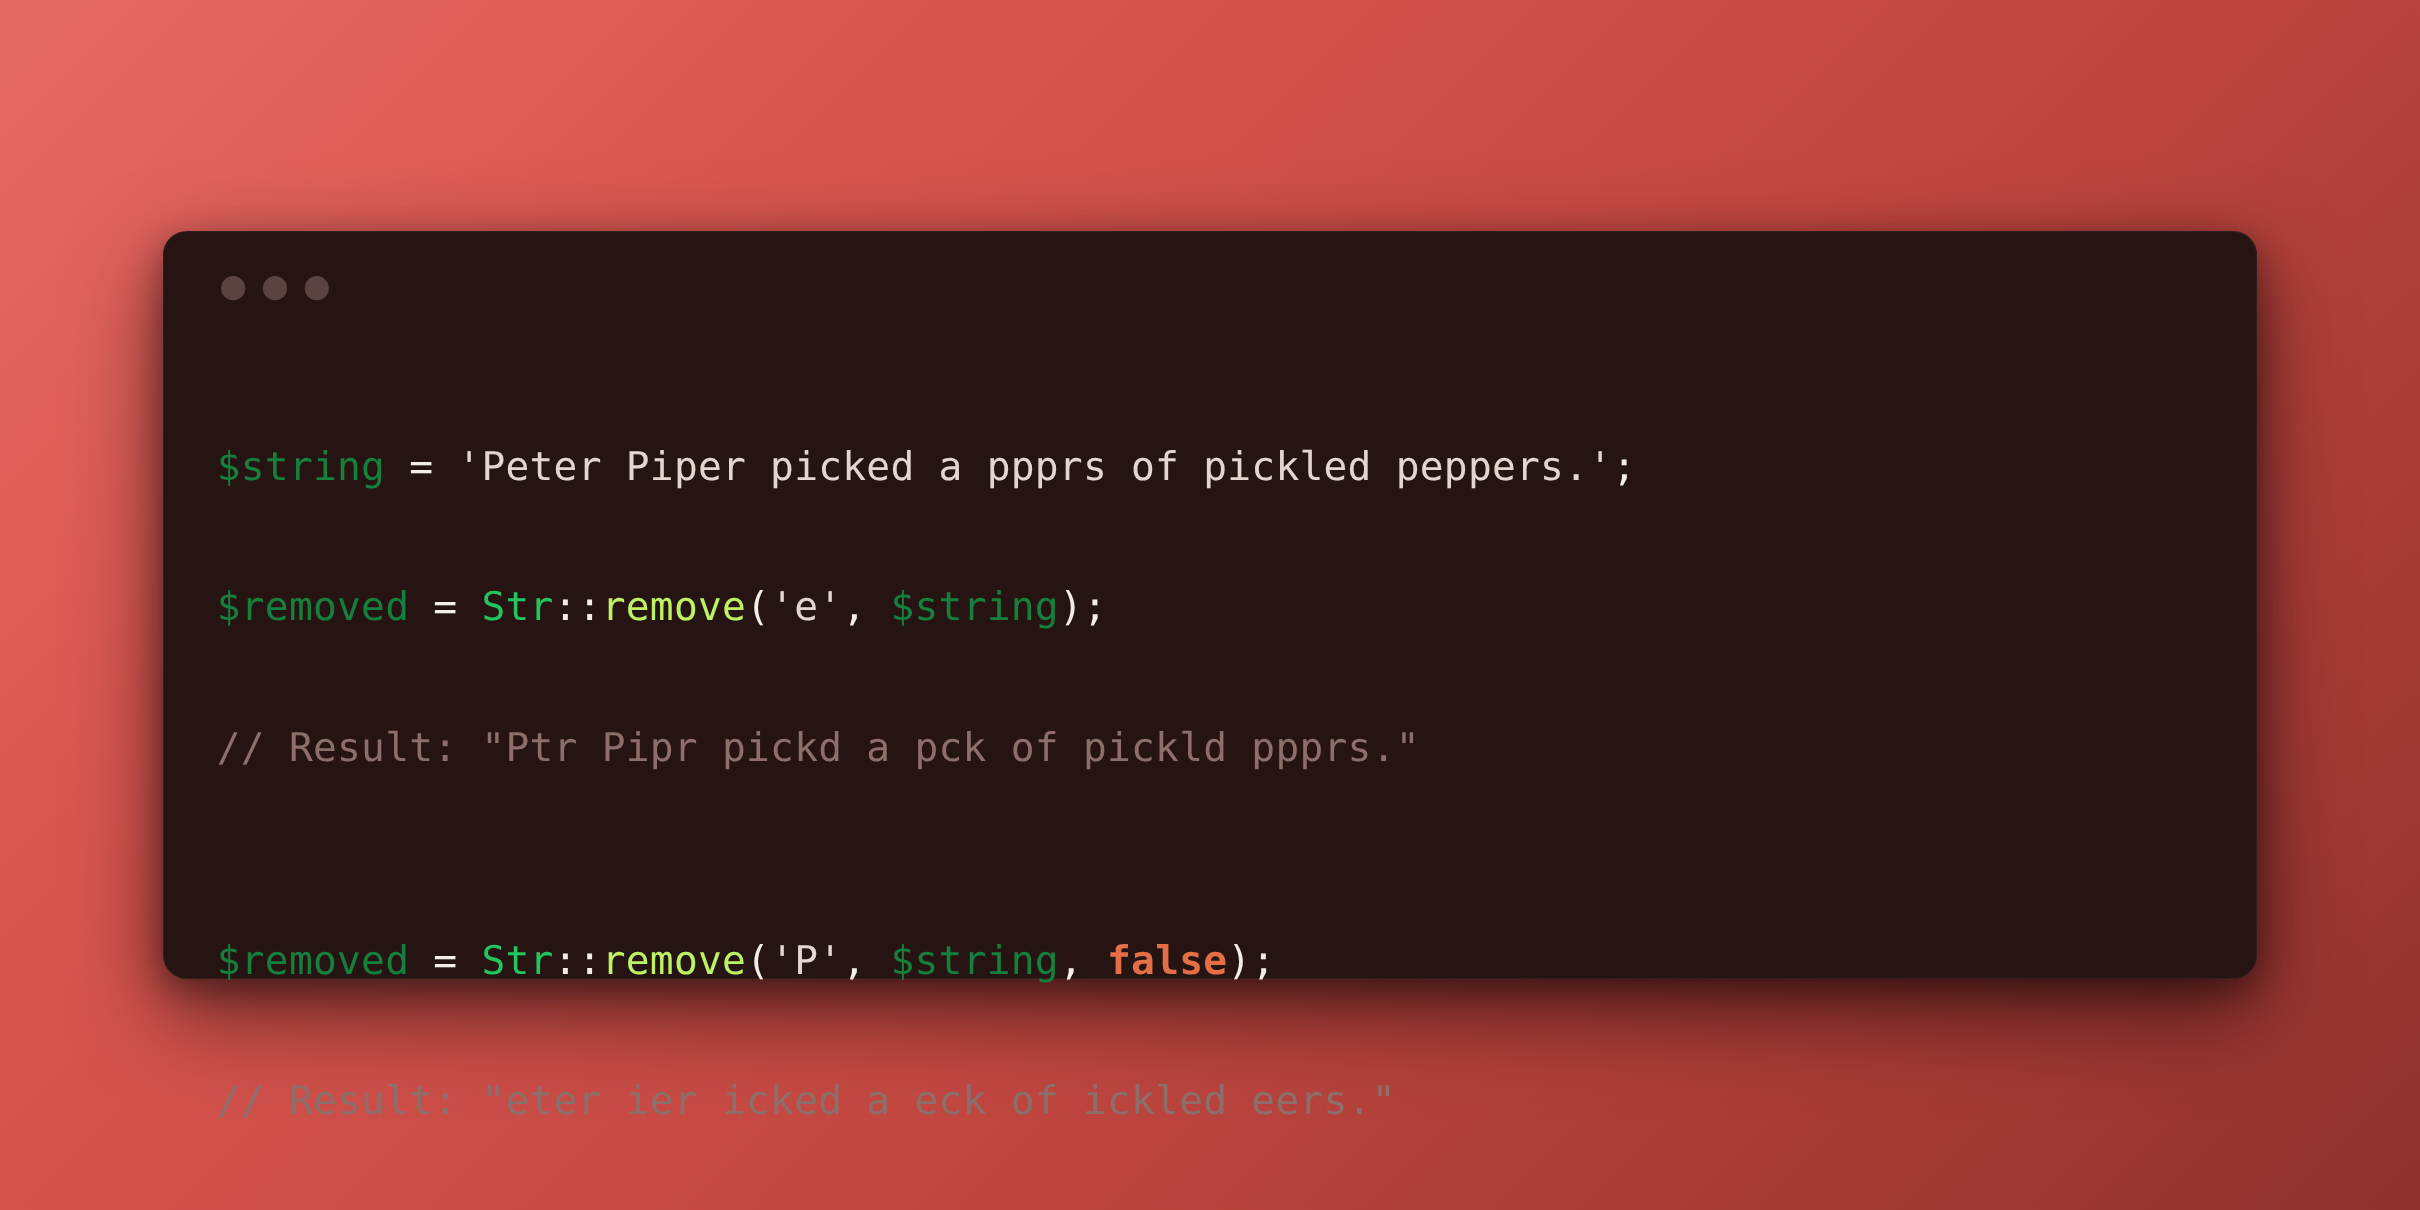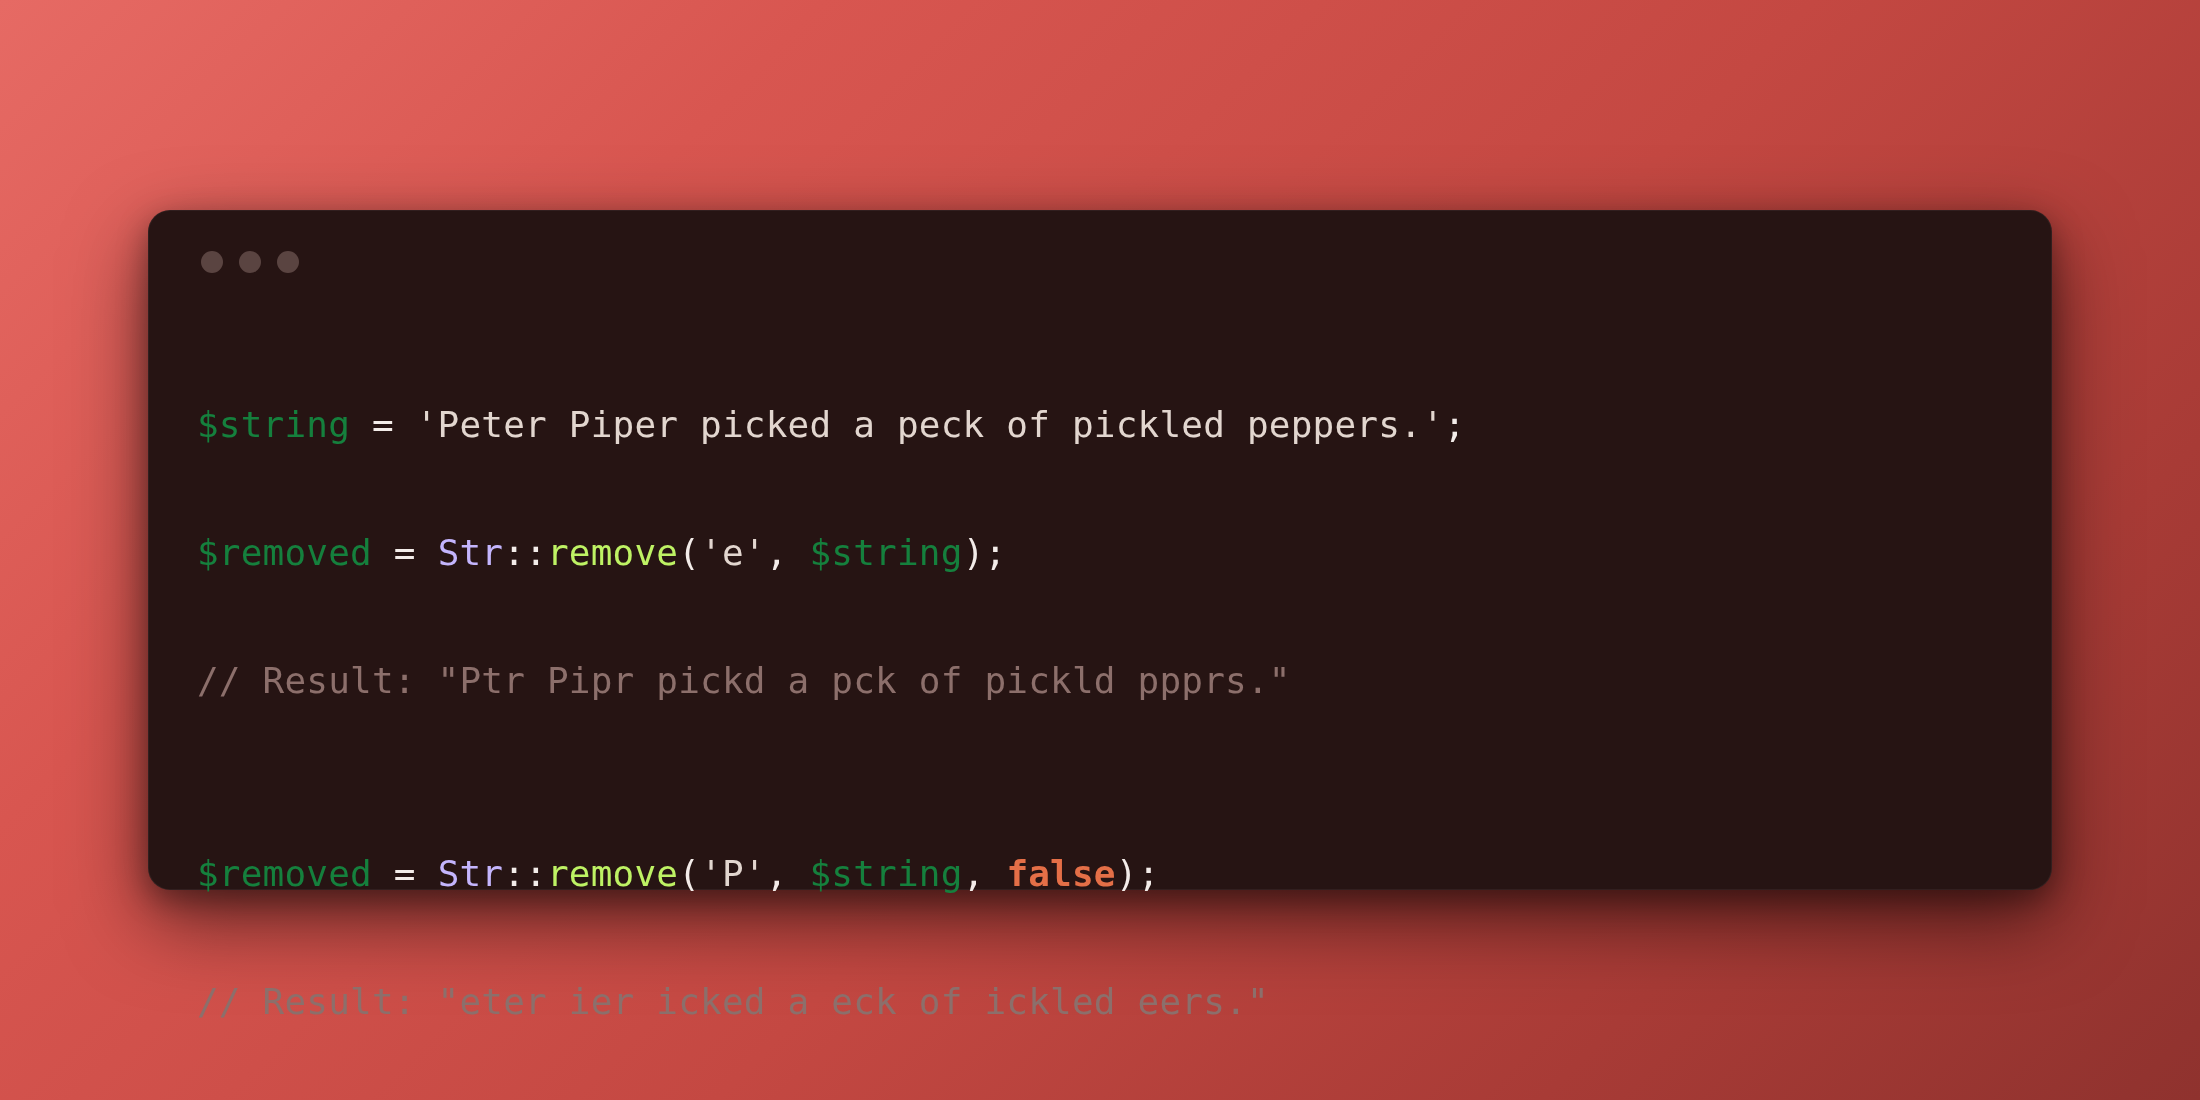--- a/index.html
+++ b/index.html
@@ -37,38 +37,38 @@
     font-size: 36px;
     line-height: 1.78;
     white-space: pre;
     color: #f3ece9;
     letter-spacing: 0.2px;
   }
   .tok-var     { color: #15803d; }
   .tok-op      { color: #f3ece9; }
   .tok-punc    { color: #f3ece9; }
   .tok-str     { color: #e2d6cf; }
-  .tok-class   { color: #c4b5fd; }
+  .tok-class   { color: #22c55e; }
   .tok-scope   { color: #f3ece9; }
   .tok-method  { color: #bef264; }
   .tok-bool    { color: #e46f47; font-weight: bold; }
   .tok-comment { color: #8c6f6b; }
   .line { display: block; }
 </style>
 </head>
 <body>
 
 <div class="window">
   <div class="titlebar">
     <div class="dot"></div>
     <div class="dot"></div>
     <div class="dot"></div>
   </div>
 
   <div class="code">
-<span class="line"><span class="tok-var">$string</span><span class="tok-op"> = </span><span class="tok-str">'Peter Piper picked a peck of pickled peppers.'</span><span class="tok-punc">;</span></span>
+<span class="line"><span class="tok-var">$string</span><span class="tok-op"> = </span><span class="tok-str">'Peter Piper picked a ppprs of pickled peppers.'</span><span class="tok-punc">;</span></span>
 <span class="line"><span class="tok-var">$removed</span><span class="tok-op"> = </span><span class="tok-class">Str</span><span class="tok-scope">::</span><span class="tok-method">remove</span><span class="tok-punc">(</span><span class="tok-str">'e'</span><span class="tok-punc">, </span><span class="tok-var">$string</span><span class="tok-punc">)</span><span class="tok-punc">;</span></span>
 <span class="line"><span class="tok-comment">// Result: "Ptr Pipr pickd a pck of pickld ppprs."</span></span>
 <span class="line"><span></span></span>
 <span class="line"><span class="tok-var">$removed</span><span class="tok-op"> = </span><span class="tok-class">Str</span><span class="tok-scope">::</span><span class="tok-method">remove</span><span class="tok-punc">(</span><span class="tok-str">'P'</span><span class="tok-punc">, </span><span class="tok-var">$string</span><span class="tok-punc">, </span><span class="tok-bool">false</span><span class="tok-punc">)</span><span class="tok-punc">;</span></span>
 <span class="line"><span class="tok-comment">// Result: "eter ier icked a eck of ickled eers."</span></span>
   </div>
 </div>
 
 </body></html>

